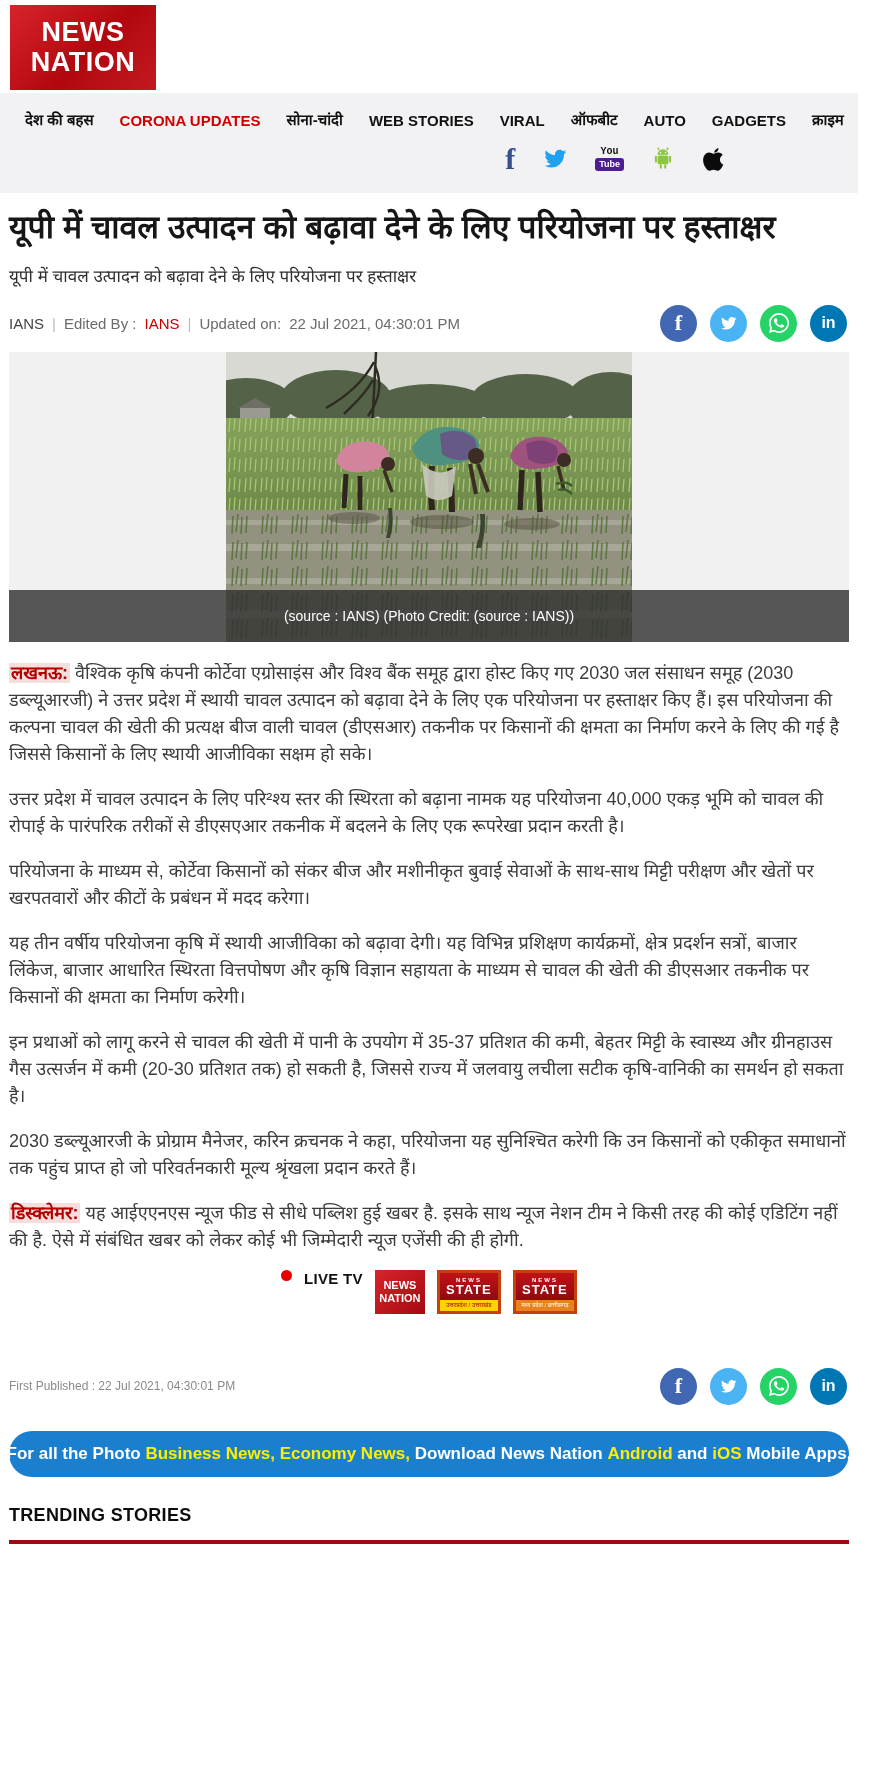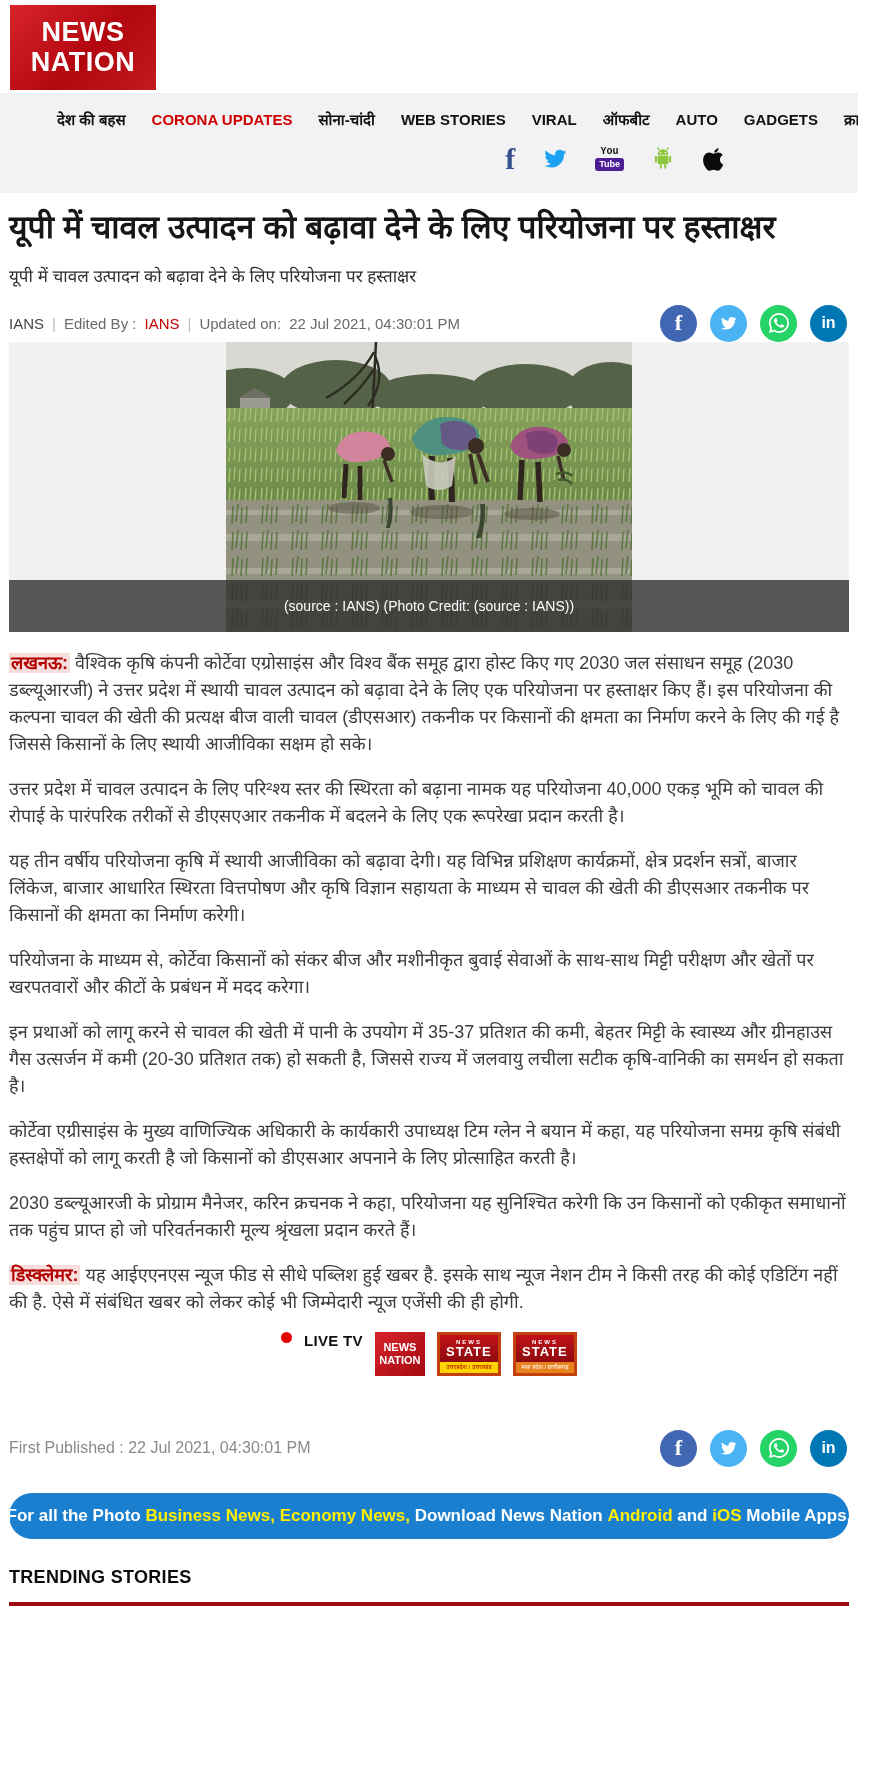--- a/index.html
+++ b/index.html
@@ -9,21 +9,21 @@
 
   
   .logo-wrap { padding:5px 0 0 10px; height:93px; }
   .nn-logo {
     width:146px; height:85px; display:flex; flex-direction:column; align-items:center; justify-content:center;
     background:linear-gradient(135deg,#d8242b 0%,#b2070f 55%,#c21a20 100%);
     color:#fff; font-weight:bold; font-size:27px; line-height:1.1; letter-spacing:.5px; cursor:pointer;
   }
   
   .navbar { background:#f2f2f4; padding:16px 10px 16px 25px; }
-  .nav-row { display:flex; flex-wrap:nowrap; gap:26px; align-items:center;margin-left:32px; }
+  .nav-row { display:flex; flex-wrap:nowrap; gap:26px; align-items:flex-end; }
   .nav-item { font-size:15px; font-weight:bold; color:#111; white-space:nowrap; cursor:pointer; }
   .nav-item.active { color:#d00000; }
   .social-row { display:flex; justify-content:flex-end; align-items:center; gap:26px; margin-top:12px; padding-right:120px; height:36px; }
   .hicon { display:inline-flex; align-items:center; justify-content:center; cursor:pointer; }
   .fb-f { font-family:"Liberation Serif",serif; font-weight:bold; font-size:30px; color:#34518d; line-height:1; }
   .yt-box { display:flex; flex-direction:column; align-items:center; line-height:1; }
   .yt-top { font-size:10px; font-weight:bold; color:#111;font-family:Liberation Mono, monospace; }
   .yt-bot { margin-top:1px; background:#4c1d95; color:#fff; font-size:9px; font-weight:bold; border-radius:3px; padding:2px 4px; }
 
   
@@ -36,21 +36,21 @@
   .byline .red { color:#c40000; }
   .byline .sep { color:#bbb; }
   .share { display:flex; gap:13px; padding-right:2px; }
   .circle { width:37px; height:37px; border-radius:50%; display:flex; align-items:center; justify-content:center; color:#fff; cursor:pointer; }
   .c-fb { background:#4267b2; font-family:"Liberation Serif",serif; font-weight:bold; font-size:22px; }
   .c-tw { background:#4ab3f4; }
   .c-wa { background:#25d366; }
   .c-li { background:#0077b5; font-weight:bold; font-size:16px; }
 
   
-  .photo-box { height:290px; background:#f1f1f1; position:relative; display:flex; justify-content:center; }
+  .photo-box { margin-top:10px; height:290px; background:#f1f1f1; position:relative; display:flex; justify-content:center; }
   .photo-box svg.photo { display:block; height:290px; width:406px; }
   figcaption {
     position:absolute; left:0; right:0; bottom:0; height:52px;
     background:rgba(48,48,48,.8); color:#fff; font-size:14px;
     display:flex; align-items:center; justify-content:center;
   }
 
   
   article p { margin-top:18px; font-size:18px; line-height:1.5; color:#3c3c3c; }
   article .lead { font-weight:bold; color:#b30000; background:#f6dedd; padding:0 2px; }
@@ -64,21 +64,21 @@
   .ns-logo { width:64px; height:44px; display:flex; flex-direction:column; cursor:pointer; border:3px solid #c2410c; }
   .ns-top { flex:1; background:linear-gradient(180deg,#c01218,#8e0a0f); color:#fff; display:flex; flex-direction:column; align-items:center; justify-content:center; line-height:1; }
   .ns-news { font-size:6px; letter-spacing:2px; font-weight:bold; }
   .ns-state { font-size:13px; font-weight:bold; letter-spacing:1px; }
   .ns-strip { height:11px; font-size:6px; display:flex; align-items:center; justify-content:center; white-space:nowrap; overflow:hidden; }
   .strip-yellow { background:#ffd400; color:#a00; }
   .strip-orange { background:#e8821e; color:#fff; }
 
   
   .published-row { margin-top:52px; display:flex; align-items:center; justify-content:space-between; }
-  .published-text { font-size:16px; color:#8a8a8a; }
+  .published-text { font-size:12px; color:#8a8a8a; }
 
   
   .apps-bar { margin:26px 9px 0; height:46px; background:#1b7fd0; border-radius:23px;
               display:flex; align-items:center; justify-content:center; color:#fff; font-size:17px; font-weight:bold; }
   .apps-bar .hl { color:#ffee00; cursor:pointer;text-align:center; }
   .apps-bar span { white-space:pre; }
 
   
   .trending { margin:28px 9px 0; }
   .trending h3 { font-size:18px; font-weight:bold; color:#0d0d0d; letter-spacing:.3px; }
@@ -248,24 +248,23 @@
           <path d="M160 186 q4 -16 2 -30 l4 0 q2 16 -2 30z"></path>
           <path d="M250 196 q6 -18 4 -34 l5 0 q1 18 -4 34z"></path>
         </g>
       </svg>
       <figcaption>(source : IANS) (Photo Credit: (source : IANS))</figcaption>
     </figure>
 
     <article>
       <p><span class="lead">लखनऊ:</span><span> वैश्विक कृषि कंपनी कोर्टेवा एग्रोसाइंस और विश्व बैंक समूह द्वारा होस्ट किए गए 2030 जल संसाधन समूह (2030 डब्ल्यूआरजी) ने उत्तर प्रदेश में स्थायी चावल उत्पादन को बढ़ावा देने के लिए एक परियोजना पर हस्ताक्षर किए हैं। इस परियोजना की कल्पना चावल की खेती की प्रत्यक्ष बीज वाली चावल (डीएसआर) तकनीक पर किसानों की क्षमता का निर्माण करने के लिए की गई है जिससे किसानों के लिए स्थायी आजीविका सक्षम हो सके।</span></p>
       <p><span>उत्तर प्रदेश में चावल उत्पादन के लिए परि²श्य स्तर की स्थिरता को बढ़ाना नामक यह परियोजना 40,000 एकड़ भूमि को चावल की रोपाई के पारंपरिक तरीकों से डीएसएआर तकनीक में बदलने के लिए एक रूपरेखा प्रदान करती है।</span></p>
+      <p><span>परियोजना के माध्यम से, कोर्टेवा किसानों को संकर बीज और मशीनीकृत बुवाई सेवाओं के साथ-साथ मिट्टी परीक्षण और खेतों पर खरपतवारों और कीटों के प्रबंधन में मदद करेगा।</span></p>
       <p><span>यह तीन वर्षीय परियोजना कृषि में स्थायी आजीविका को बढ़ावा देगी। यह विभिन्न प्रशिक्षण कार्यक्रमों, क्षेत्र प्रदर्शन सत्रों, बाजार लिंकेज, बाजार आधारित स्थिरता वित्तपोषण और कृषि विज्ञान सहायता के माध्यम से चावल की खेती की डीएसआर तकनीक पर किसानों की क्षमता का निर्माण करेगी।</span></p>
-      <p><span>परियोजना के माध्यम से, कोर्टेवा किसानों को संकर बीज और मशीनीकृत बुवाई सेवाओं के साथ-साथ मिट्टी परीक्षण और खेतों पर खरपतवारों और कीटों के प्रबंधन में मदद करेगा।</span></p>
       <p><span>इन प्रथाओं को लागू करने से चावल की खेती में पानी के उपयोग में 35-37 प्रतिशत की कमी, बेहतर मिट्टी के स्वास्थ्य और ग्रीनहाउस गैस उत्सर्जन में कमी (20-30 प्रतिशत तक) हो सकती है, जिससे राज्य में जलवायु लचीला सटीक कृषि-वानिकी का समर्थन हो सकता है।</span></p>
-      <p><span>कोर्टेवा एग्रीसाइंस के मुख्य वाणिज्यिक अधिकारी के कार्यकारी उपाध्यक्ष टिम ग्लेन ने बयान में कहा, यह परियोजना समग्र कृषि संबंधी हस्तक्षेपों को लागू करती है जो किसानों को डीएसआर अपनाने के लिए प्रोत्साहित करती है।</span></p>
       <p><span>2030 डब्ल्यूआरजी के प्रोग्राम मैनेजर, करिन क्रचनक ने कहा, परियोजना यह सुनिश्चित करेगी कि उन किसानों को एकीकृत समाधानों तक पहुंच प्राप्त हो जो परिवर्तनकारी मूल्य श्रृंखला प्रदान करते हैं।</span></p>
       <p><span class="lead">डिस्क्लेमर:</span><span> यह आईएएनएस न्यूज फीड से सीधे पब्लिश हुई खबर है. इसके साथ न्यूज नेशन टीम ने किसी तरह की कोई एडिटिंग नहीं की है. ऐसे में संबंधित खबर को लेकर कोई भी जिम्मेदारी न्यूज एजेंसी की ही होगी.</span></p>
     </article>
 
     <div class="livetv-row">
       <span class="live-dot"></span>
       <span class="live-label">LIVE TV</span>
       <span class="nn-mini">
         <span>NEWS</span>
         <span>NATION</span>

